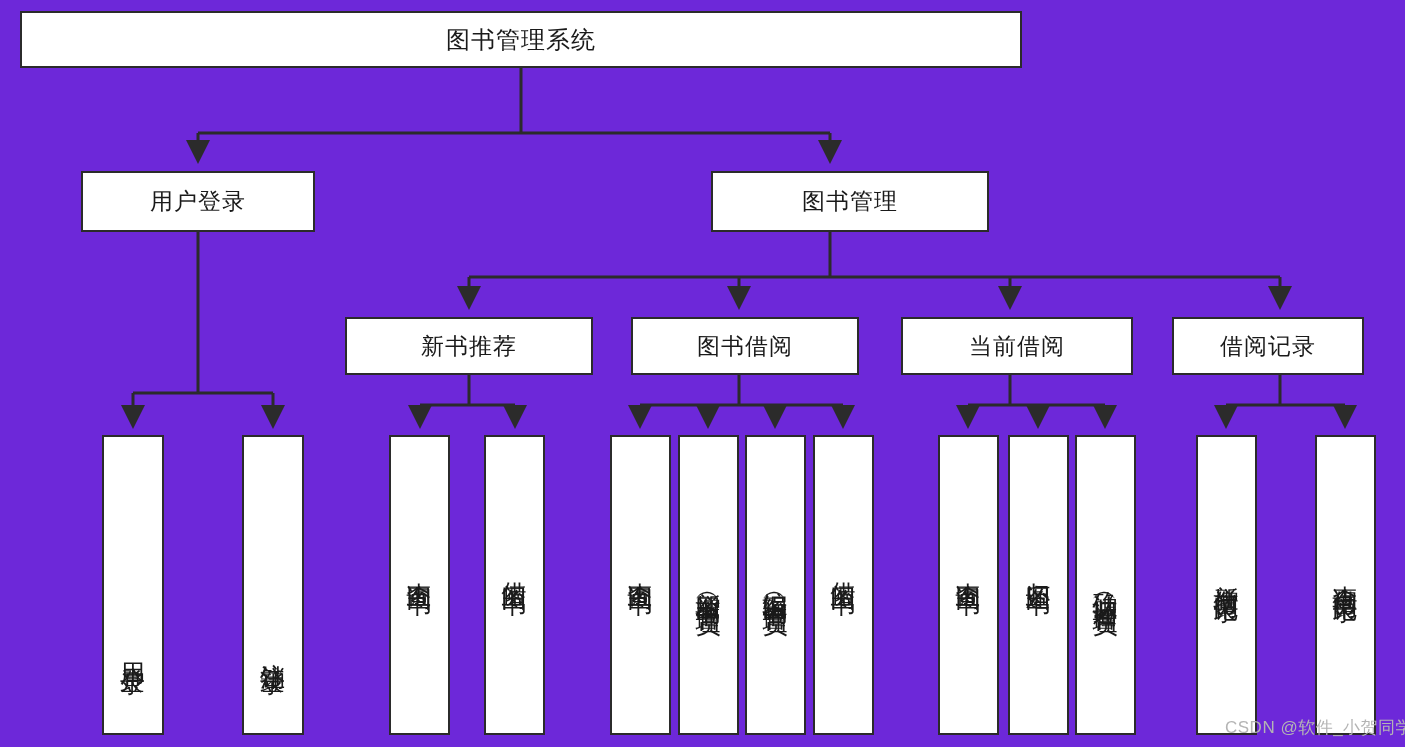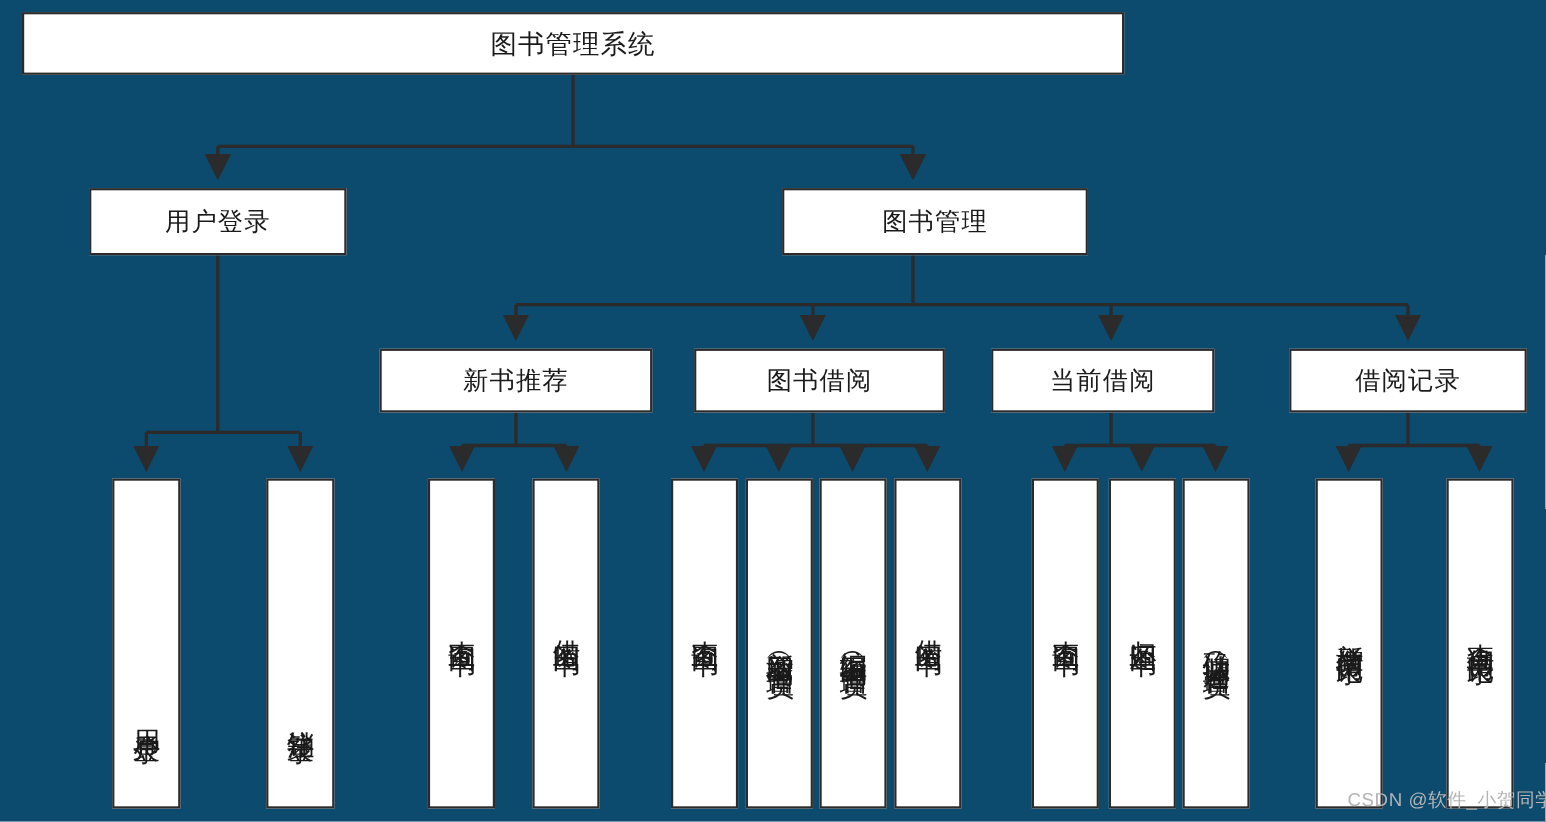--- a/index.html
+++ b/index.html
@@ -7,21 +7,21 @@
     padding: 0;
     background: #ffffff;
   }
   body {
     font-family: "Liberation Sans", "DejaVu Sans", sans-serif;
   }
   #canvas {
     position: relative;
     width: 1405px;
     height: 747px;
-    background: #0c4a6e;
+    background: #6d28d9;
     overflow: hidden;
   }
   #wires {
     position: absolute;
     left: 0;
     top: 0;
     width: 1405px;
     height: 747px;
     pointer-events: none;
   }
@@ -124,24 +124,24 @@
   <div class="node node-h" style="left:711px; top:171px; width:278px; height:61px;">
     <span>图书管理</span>
   </div>
 
   <div class="node node-h" style="left:345px; top:317px; width:248px; height:58px;">
     <span>新书推荐</span>
   </div>
   <div class="node node-h" style="left:631px; top:317px; width:228px; height:58px;">
     <span>图书借阅</span>
   </div>
-  <div class="node node-h" style="left:901px; top:317px; width:203px; height:58px;">
+  <div class="node node-h" style="left:901px; top:317px; width:232px; height:58px;">
     <span>当前借阅</span>
   </div>
-  <div class="node node-h" style="left:1172px; top:317px; width:216px; height:58px;">
+  <div class="node node-h" style="left:1172px; top:317px; width:192px; height:58px;">
     <span>借阅记录</span>
   </div>
 
   <div class="node node-v" style="left:102px; top:435px; width:62px; height:300px; justify-content:flex-end; padding-bottom:78px;">
     <span>用户登录</span>
   </div>
   <div class="node node-v" style="left:242px; top:435px; width:62px; height:300px; justify-content:flex-end; padding-bottom:78px;">
     <span>注销登录</span>
   </div>
 

